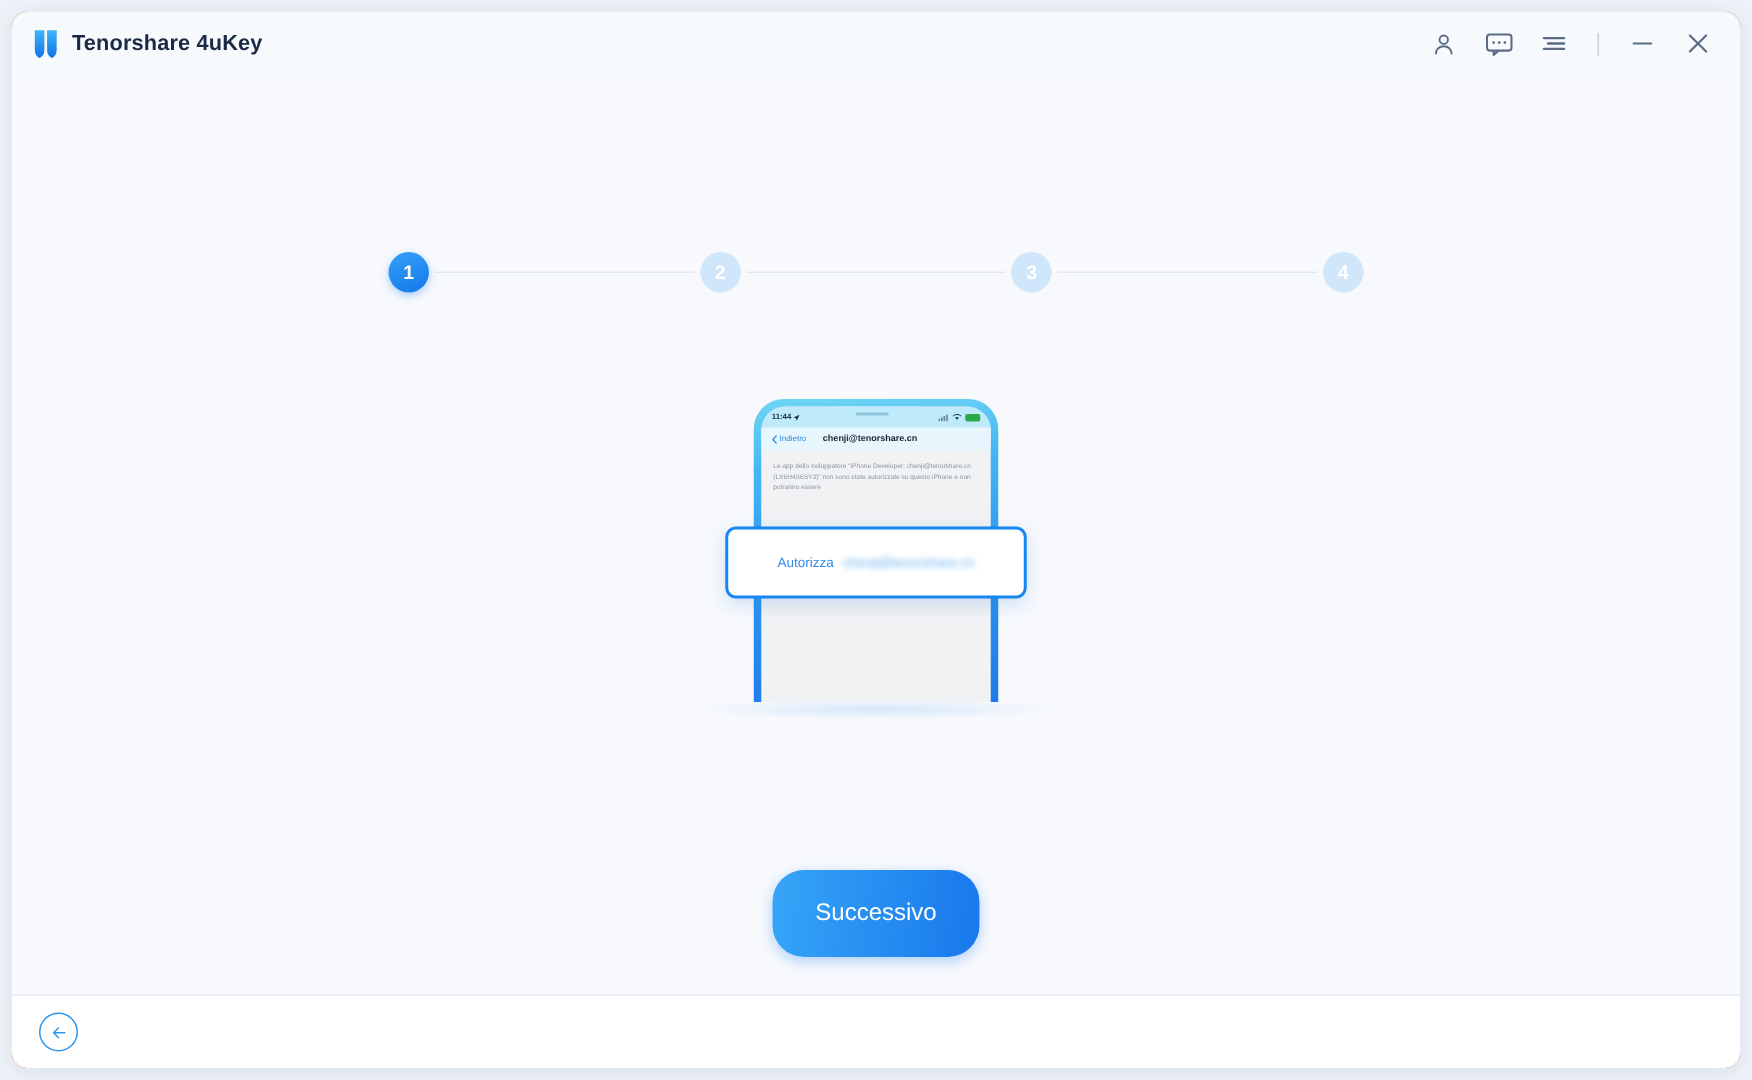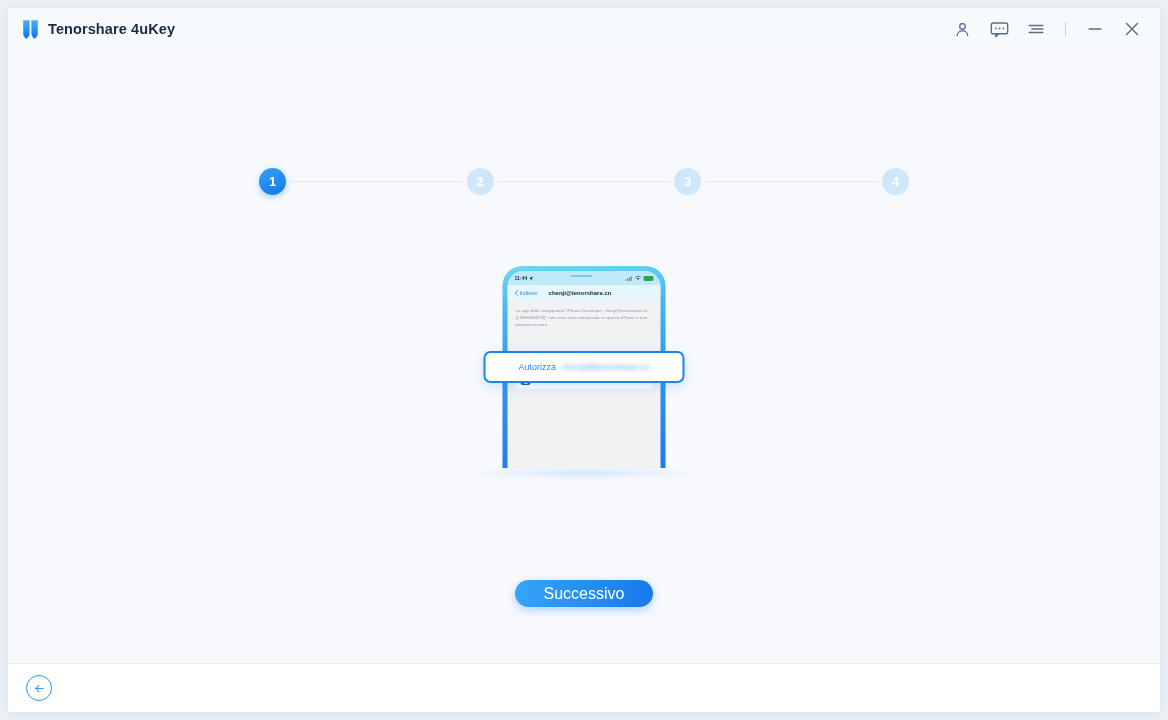--- a/index.html
+++ b/index.html
@@ -7,21 +7,21 @@
     width: 1168px; height: 720px;
     font-family: "Liberation Sans", sans-serif;
     background: #eef2f8;
     overflow: hidden;
   }
   .window {
     position: absolute;
     left: 8px; top: 8px;
     width: 1152px; height: 704px;
     background: #c2410c;
-    border-radius: 0;
+    border-radius: 10px;
     box-shadow: 0 2px 14px rgba(60,90,140,0.13);
     overflow: hidden;
     display: flex;
     flex-direction: column;
   }
   
   .titlebar {
     height: 42px;
     flex: 0 0 42px;
     display: flex;
@@ -225,21 +225,21 @@
     margin-left: auto;
     font-size: 5.2px;
     color: #7b828e;
     filter: blur(0.3px);
   }
   
   .highlight {
     position: absolute;
     left: 50%; transform: translateX(-50%);
     top: 85px;
-    width: 201px; height: 32px;
+    width: 201px; height: 48px;
     background: #ffffff;
     border: 2px solid #1886f0;
     border-radius: 7px;
     display: flex;
     align-items: center;
     justify-content: center;
     gap: 6px;
     box-shadow: 0 4px 12px rgba(40,120,210,0.18);
     z-index: 5;
     cursor: pointer;
@@ -261,21 +261,21 @@
     font-size: 14.6px;
     color: #2b3b55;
   }
   
   .primary-wrap {
     position: absolute;
     left: 0; right: 0; top: 530px;
     display: flex; justify-content: center;
   }
   .primary-btn {
-    width: 138px; height: 27px;
+    width: 138px; height: 58px;
     border: none;
     border-radius: 21px;
     background: linear-gradient(95deg,#36a5f7 0%,#1878ec 100%);
     color: #ffffff;
     font-size: 16px;
     font-family: "Liberation Sans", sans-serif;
     cursor: pointer;
     box-shadow: 0 3px 9px rgba(25,120,235,0.32);
   }
   

